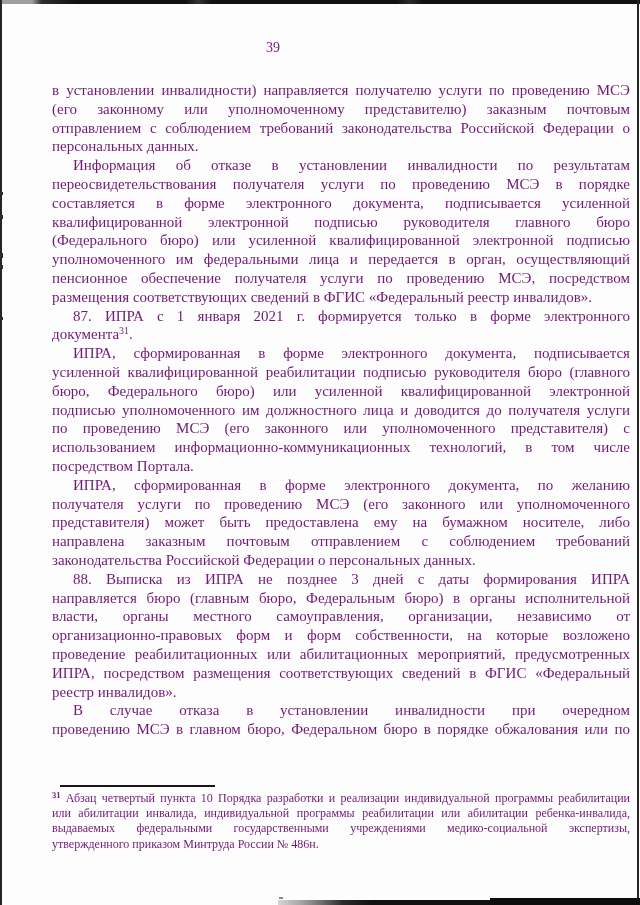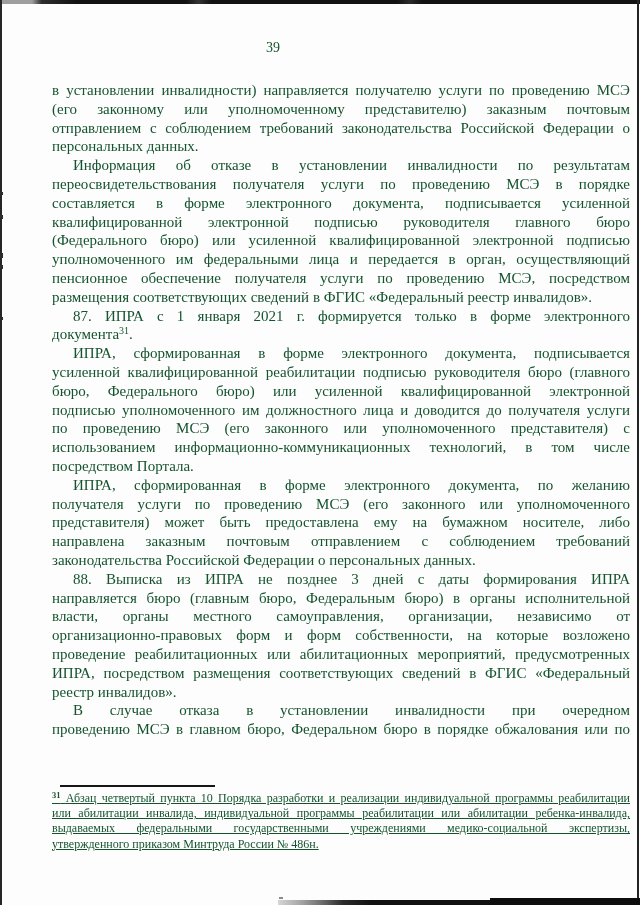--- a/index.html
+++ b/index.html
@@ -2,21 +2,21 @@
 <html lang="ru"><head>
 <meta charset="utf-8">
 <style>
   html,body{margin:0;padding:0;background:#e8e8e8;}
   .page{
     position:relative;
     width:640px;height:905px;
     background:#fdfdfd;
     overflow:hidden;
     font-family:"Liberation Serif","DejaVu Serif",serif;
-    color:#14532d;
+    color:#701a75;
   }
   
   .scan-top{
     position:absolute;top:0;left:0;width:640px;height:4px;
     background:linear-gradient(90deg,#9e9e9e 0,#9e9e9e 5%,#2e2e2e 6.5%,#121212 12%,#121212 29%,#343434 31%,#121212 33%,#121212 62%,#2b2b2b 64%,#121212 66%,#121212 100%);
   }
   .scan-left{position:absolute;top:0;left:0;width:2px;height:905px;background:#262626;}
   .scan-right{position:absolute;top:0;right:1px;width:2px;height:905px;background:#232323;}
   .tick{position:absolute;left:0;width:3px;background:#2c2c2c;}
   .tick.t1{top:192px;height:3px;}
@@ -46,21 +46,21 @@
     white-space:normal;
   }
   .ln.last{text-align-last:left;}
   .ln.indent{text-indent:21px;}
   .bsup{font-size:10px;line-height:0;vertical-align:5px;}
   
   .footnote{position:absolute;top:785px;left:52px;width:578px;}
   .fn-rule{width:155px;height:2px;background:#161616;margin:0 0 4px 8px;}
   .fln{
     font-size:12px;height:15.2px;line-height:15.2px;overflow:hidden;
-    text-align:justify;text-align-last:justify;text-decoration:underline;
+    text-align:justify;text-align-last:justify;
   }
   .fln.last{text-align-last:left;}
   .fnm{font-size:8.5px;line-height:0;vertical-align:4px;font-weight:bold;}
 </style>
 </head>
 <body>
 
 <div class="page">
 
   <div class="scan-top"></div>

